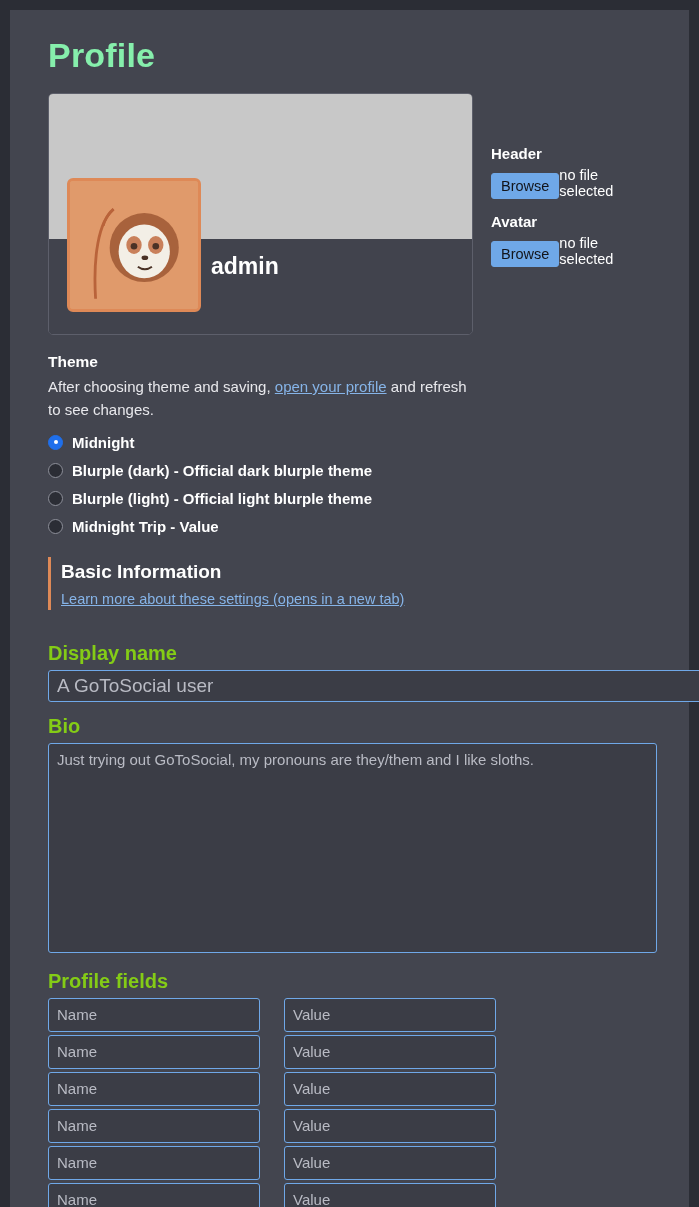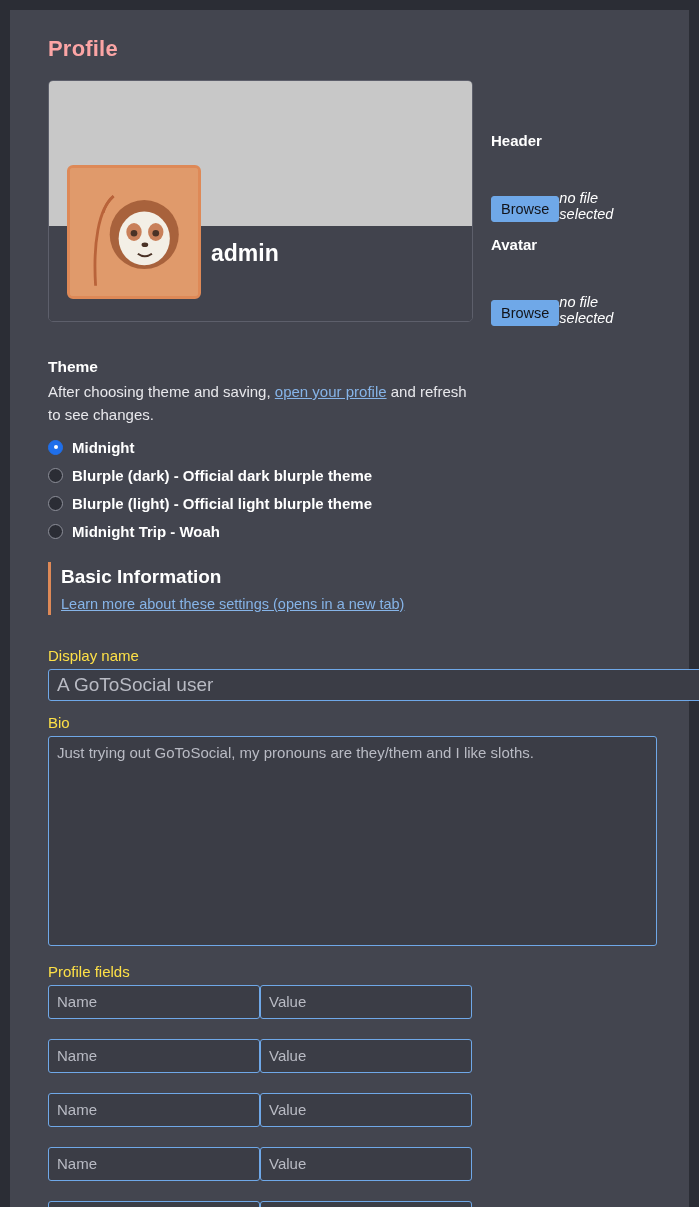--- a/index.html
+++ b/index.html
@@ -16,22 +16,22 @@
   .page {
     position: absolute;
     left: 10px;
     top: 10px;
     width: 679px;
     min-height: 1200px;
     background: #43454f;
     padding: 26px 38px 20px 38px;
   }
   h1.page-title {
-    color: #fca5a5;
-    font-size: 22px;
+    color: #86efac;
+    font-size: 34px;
     margin: 0 0 18px 0;
     font-weight: bold;
     letter-spacing: 0.2px;
   }
 
   
   .preview-row {
     display: flex;
     align-items: flex-start;
   }
@@ -108,22 +108,20 @@
     color: #12141a;
     font-size: 14.5px;
     padding: 4px 9px;
     border-radius: 3px;
     font-family: "Liberation Sans", sans-serif;
     cursor: pointer;
   }
   .no-file {
     color: #ffffff;
     font-size: 14.5px;
-    font-style: italic;
-    margin-top: 36px;
   }
 
   
   .section-label {
     color: #ffffff;
     font-size: 15.5px;
     font-weight: bold;
     margin: 18px 0 4px 0;
   }
   .theme-desc {
@@ -176,23 +174,23 @@
   }
   .fieldset-title {
     color: #ffffff;
     font-size: 19px;
     font-weight: bold;
     margin: 0 0 7px 0;
   }
   .fieldset-link { font-size: 14.5px; }
 
   .field-label {
-    color: #fde047;
-    font-size: 15px;
-    font-weight: normal;
+    color: #84cc16;
+    font-size: 20px;
+    font-weight: bold;
     margin: 0 0 5px 0;
   }
   .text-input {
     width: 699px;
     height: 32px;
     background: #3b3d46;
     border: 1px solid #6fa8e8;
     border-radius: 3px;
     color: #b9bbc4;
     font-size: 19px;
@@ -212,22 +210,22 @@
     font-family: "Liberation Sans", sans-serif;
     padding: 7px 8px;
     resize: none;
     margin-bottom: 13px;
   }
   .textarea::placeholder { color: #b9bbc4; opacity: 1; }
 
   
   .pf-row {
     display: flex;
-    gap: 0;
-    margin-bottom: 20px;
+    gap: 24px;
+    margin-bottom: 3px;
   }
   .pf-name {
     width: 212px;
     height: 34px;
     background: #3b3d46;
     border: 1px solid #6fa8e8;
     border-radius: 3px;
     color: #b9bbc4;
     font-size: 15px;
     font-family: "Liberation Sans", sans-serif;
@@ -301,21 +299,21 @@
   <div class="radio-row">
     <span class="radio"></span>
     <span class="radio-label">Blurple (dark) - Official dark blurple theme</span>
   </div>
   <div class="radio-row">
     <span class="radio"></span>
     <span class="radio-label">Blurple (light) - Official light blurple theme</span>
   </div>
   <div class="radio-row">
     <span class="radio"></span>
-    <span class="radio-label">Midnight Trip - Woah</span>
+    <span class="radio-label">Midnight Trip - Value</span>
   </div>
 
   <div class="fieldset">
     <div class="fieldset-title">Basic Information</div>
     <a class="fieldset-link" href="#">Learn more about these settings (opens in a new tab)</a>
   </div>
 
   <div class="field-label">Display name</div>
   <input class="text-input" type="text" placeholder="A GoToSocial user" style="">
 

